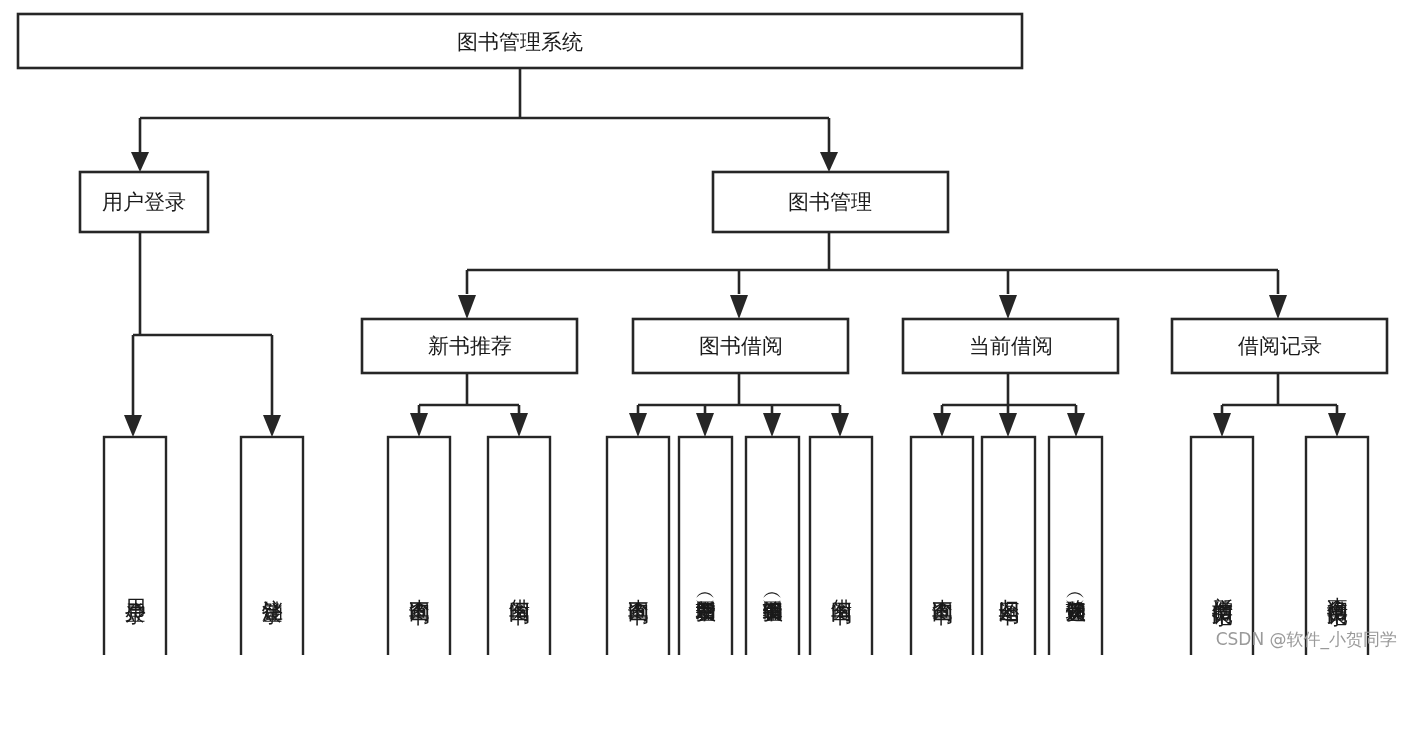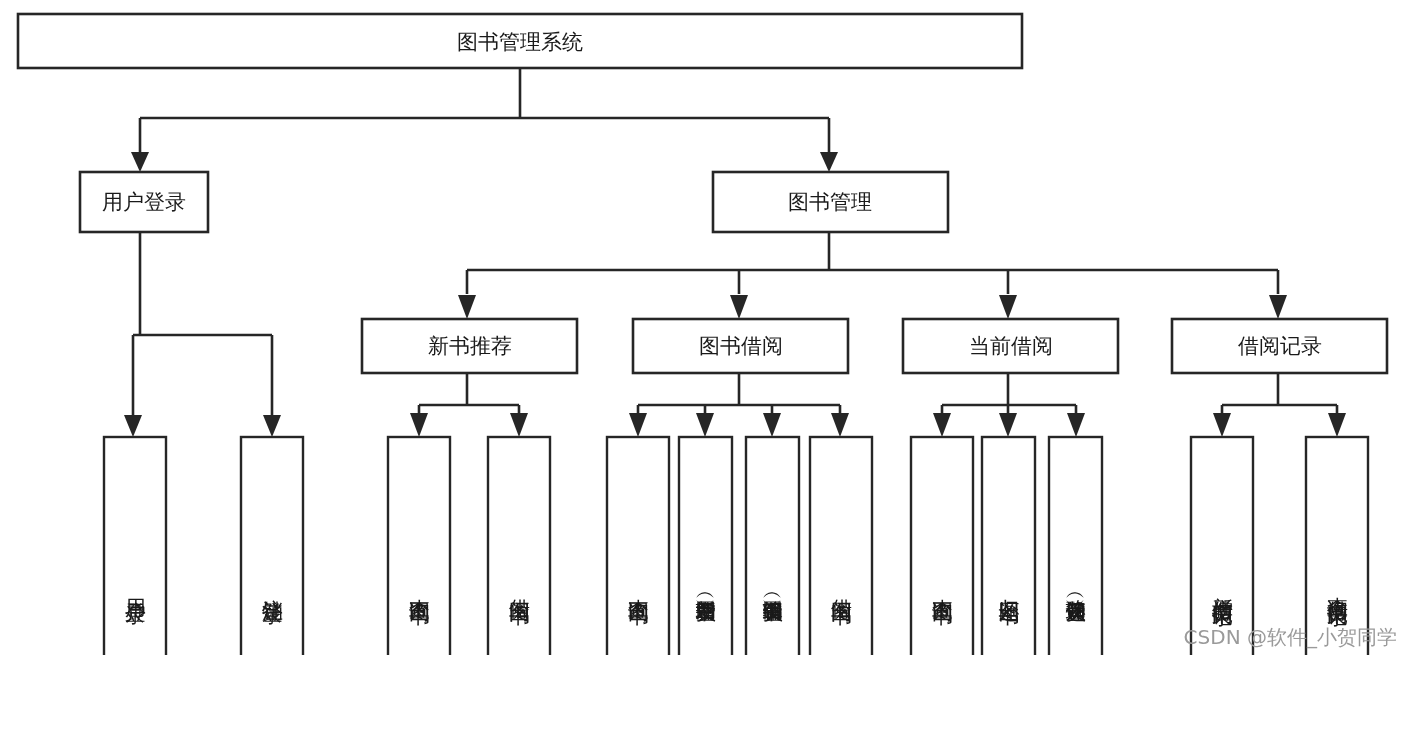--- a/index.html
+++ b/index.html
@@ -71,21 +71,21 @@
   }
   .vlabel.tight {
     font-size: 20px;
     letter-spacing: 0.5px;
   }
   .watermark {
     position: absolute;
     right: 8px;
     bottom: 4px;
     font-family: "DejaVu Sans", "Liberation Sans", sans-serif;
-    font-size: 20px;
+    font-size: 17px;
     color: #9a9a9a;
     white-space: nowrap;
     user-select: none;
   }
 </style>
 </head>
 <body>
 
 <div id="diagram-root">
 

